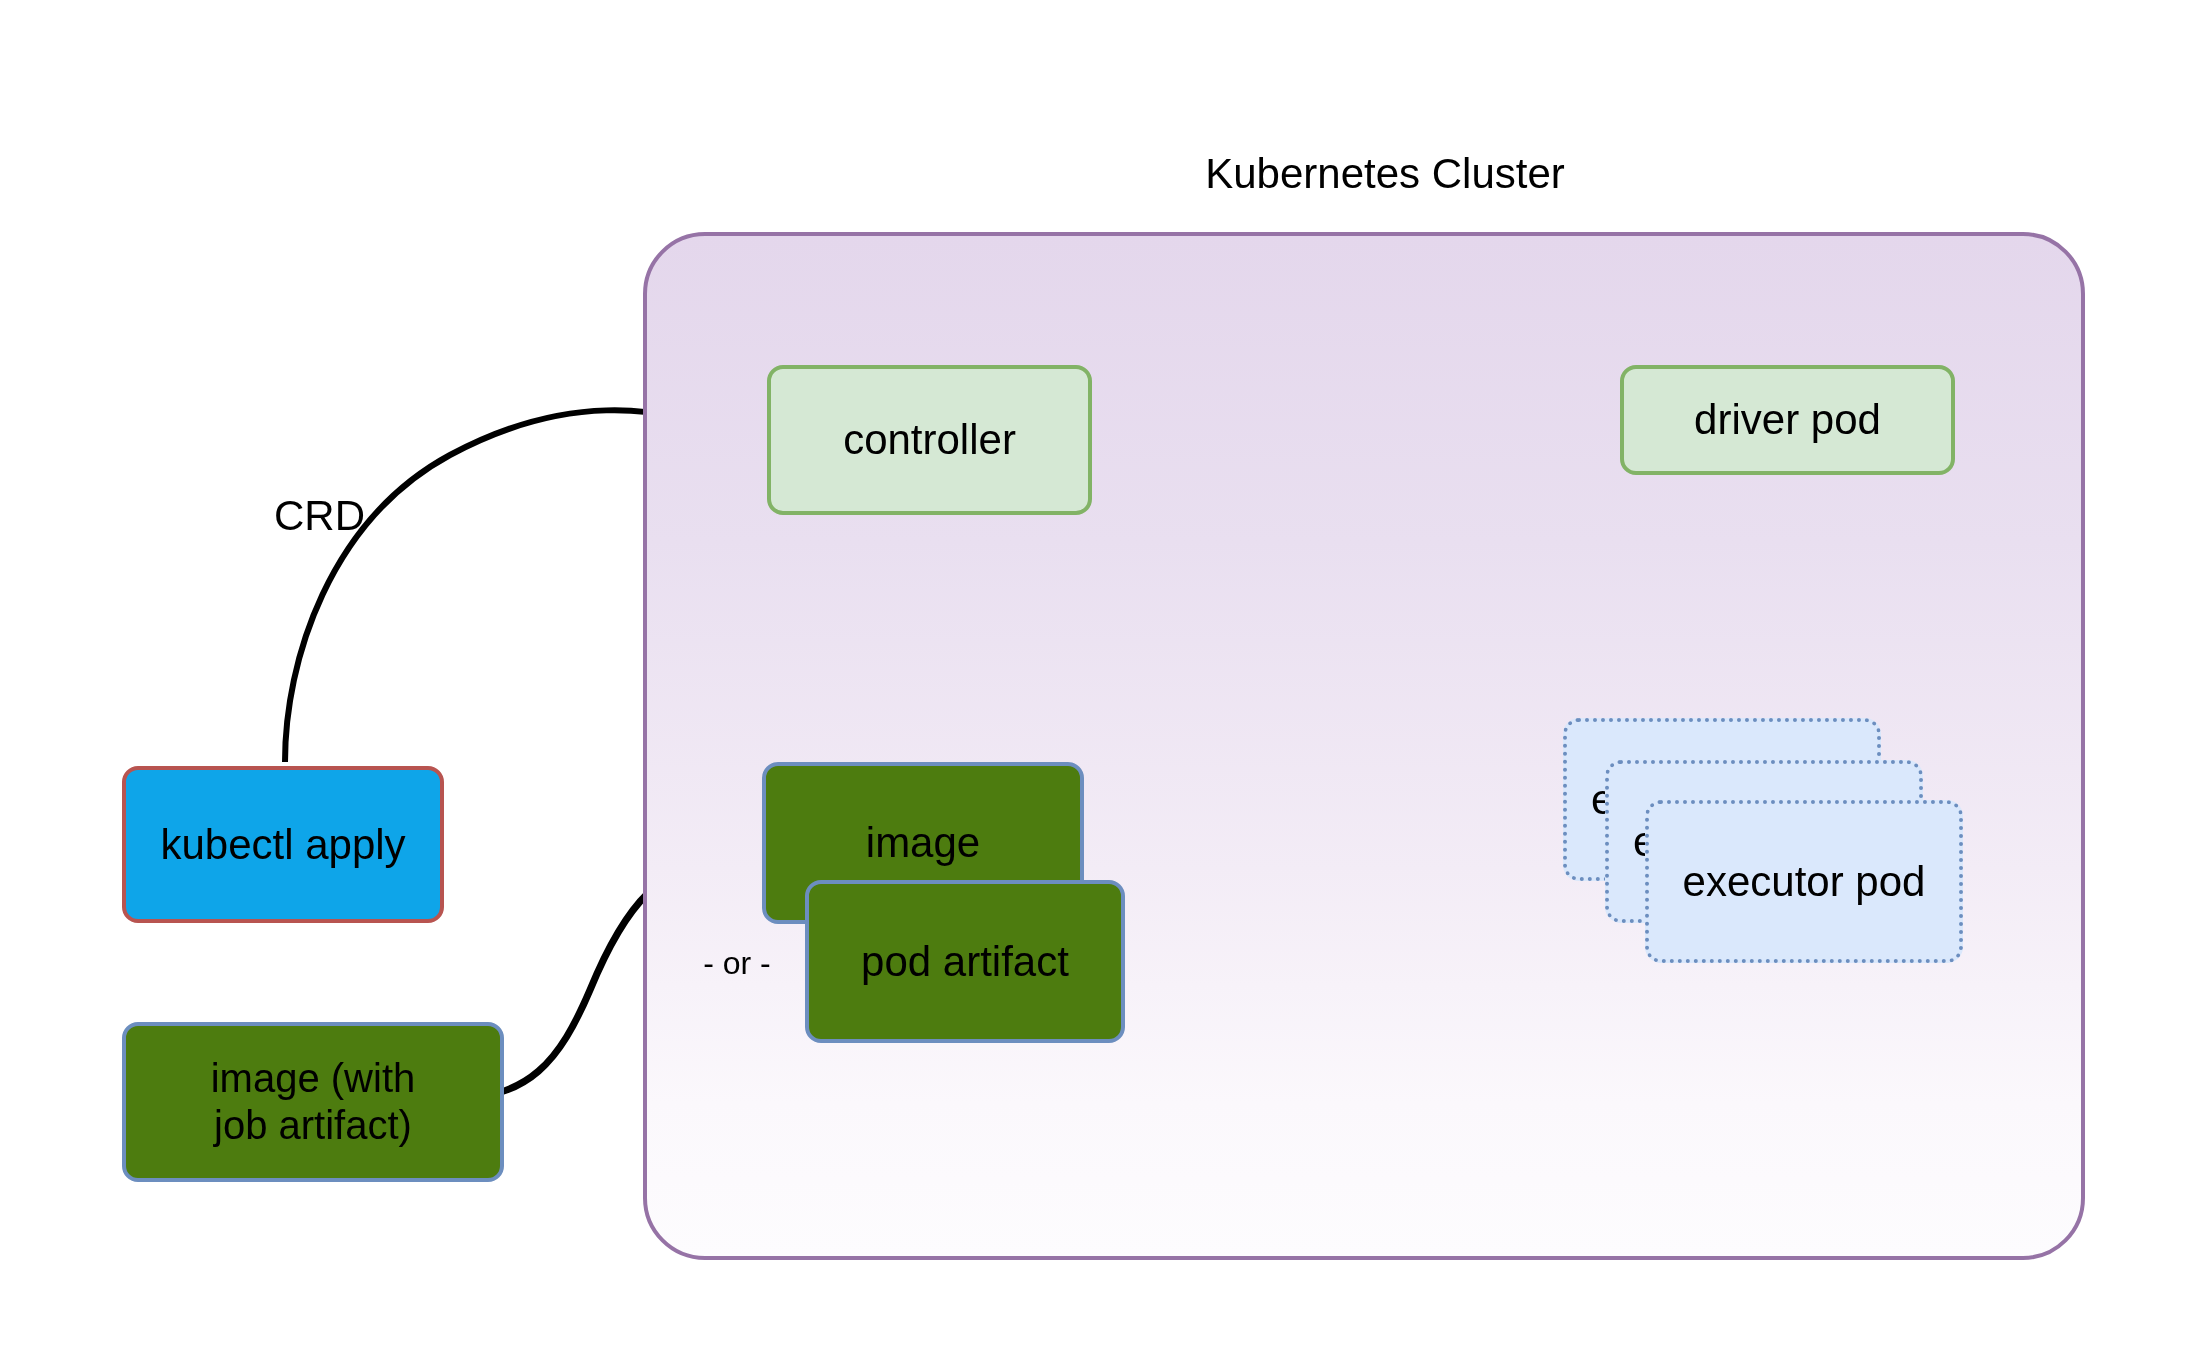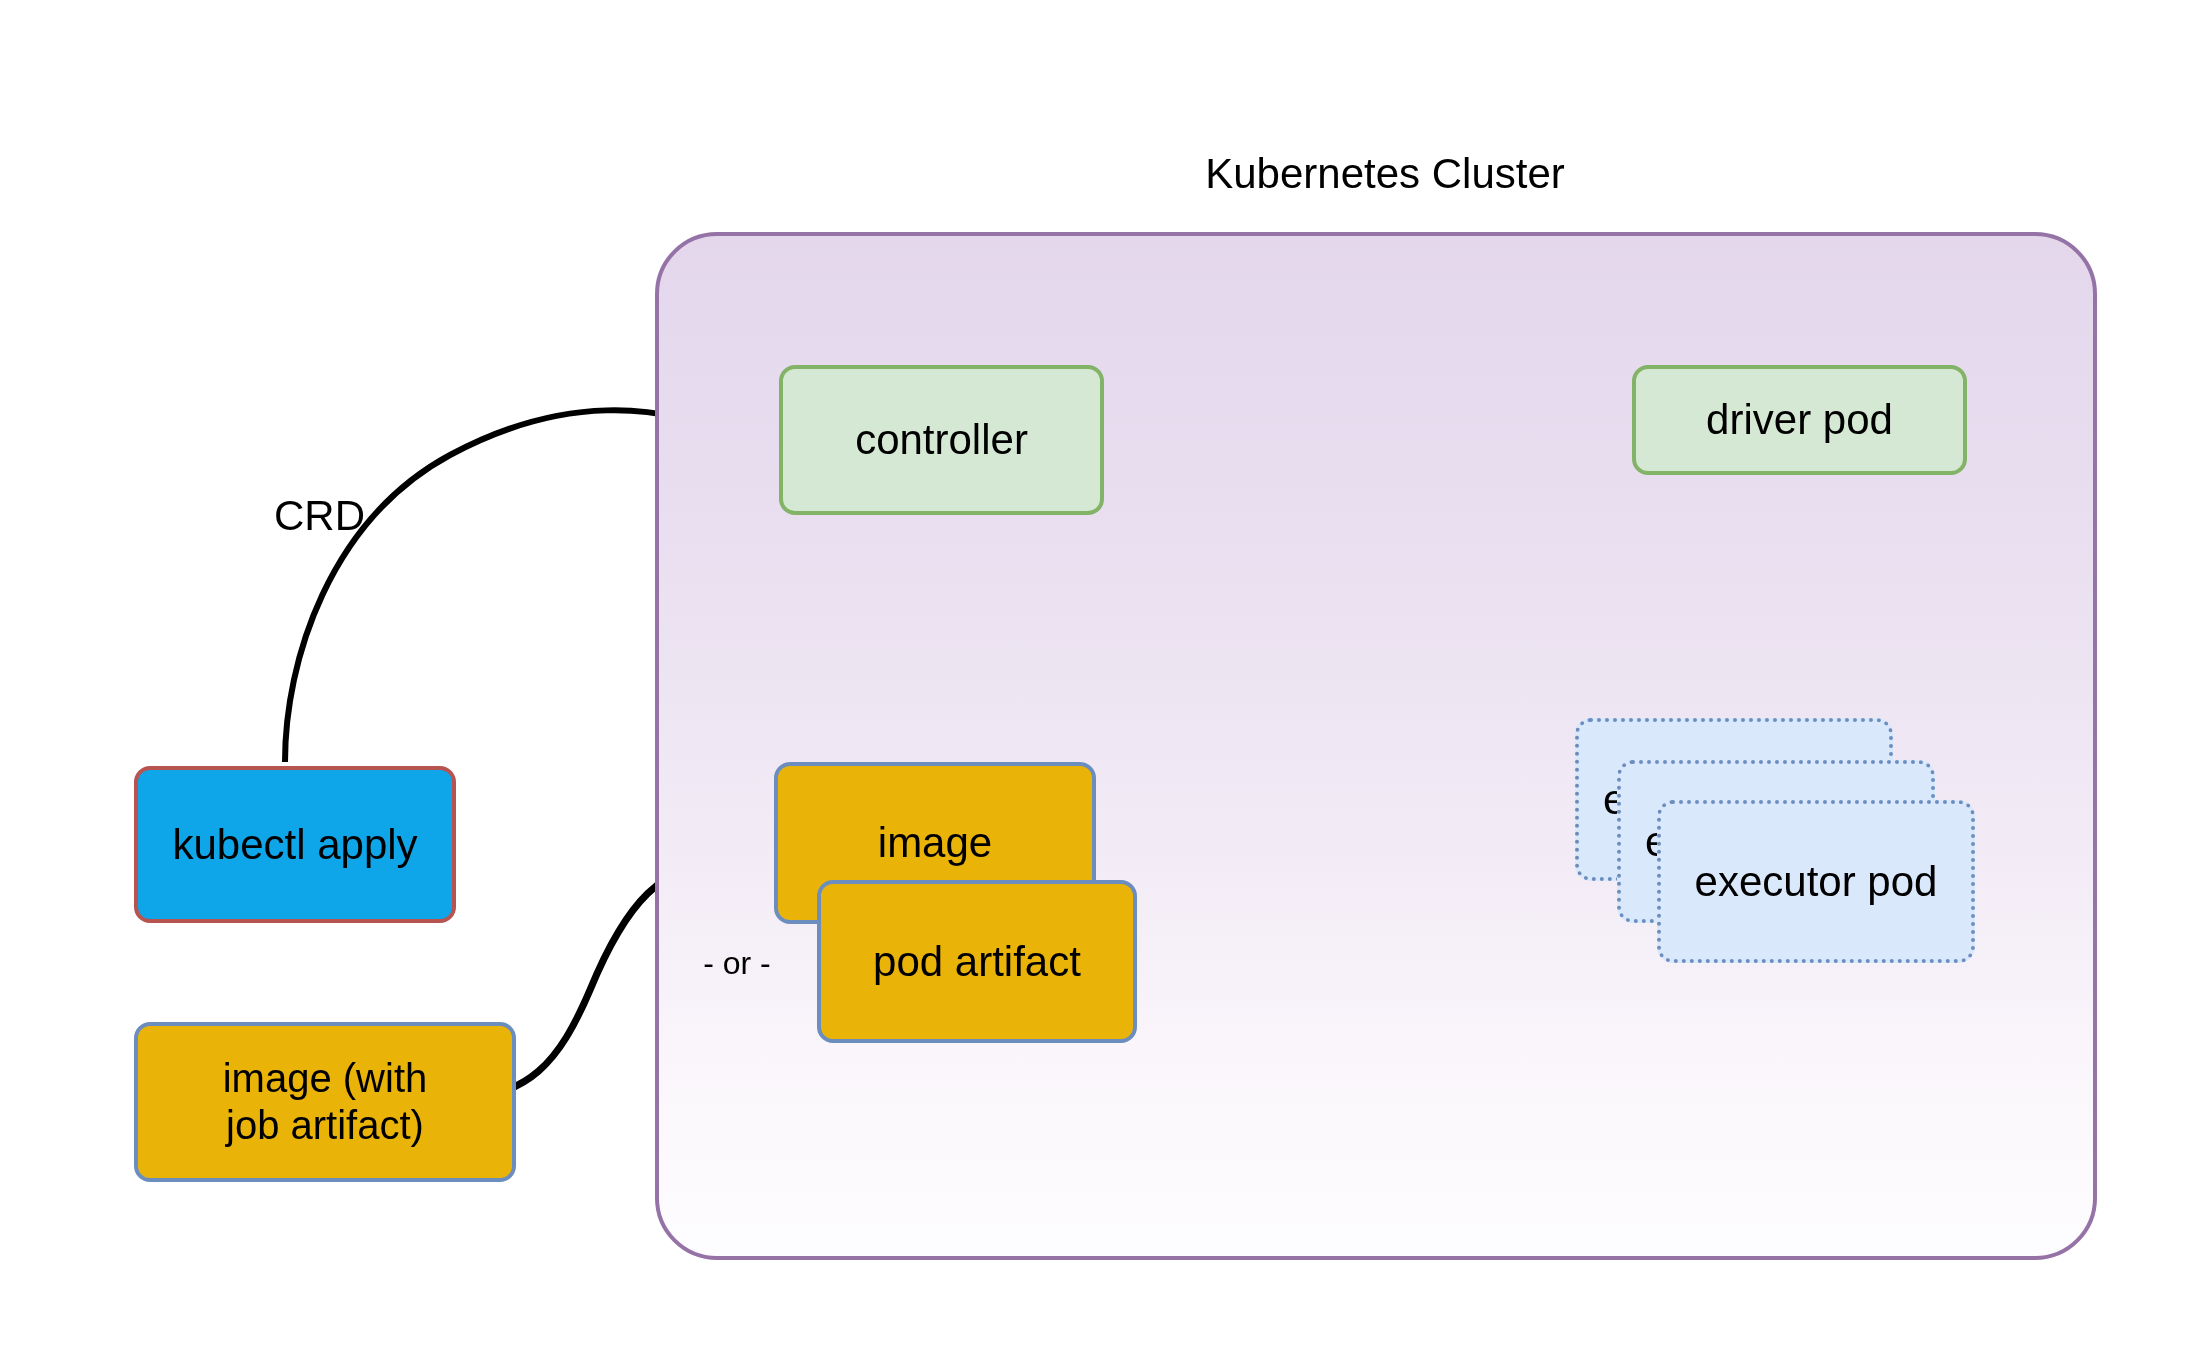--- a/index.html
+++ b/index.html
@@ -23,21 +23,20 @@
   }
   .node {
     position: absolute;
     box-sizing: border-box;
     display: flex;
     align-items: center;
     justify-content: center;
     text-align: center;
     line-height: 1.18;
     white-space: pre-line;
-    margin-left: 12px;
   }
   
   #cluster-box {
     left: 643px;
     top: 232px;
     width: 1442px;
     height: 1028px;
     border: 4px solid #9673a6;
     border-radius: 62px;
     background: linear-gradient(to bottom, #e4d7ec 0%, #e9dff0 30%, #f3ecf6 62%, #fbf8fc 85%, #fdfcfe 100%);
@@ -78,21 +77,21 @@
     font-size: 42px;
   }
   #node-kubectl-apply {
     left: 122px;
     top: 766px;
     width: 322px;
     height: 157px;
   }
   
   .blue {
-    background: #eab308;
+    background: #4d7c0f;
     border: 4px solid #6c8ebf;
     border-radius: 16px;
     font-size: 42px;
   }
   #node-image-artifact {
     left: 122px;
     top: 1022px;
     width: 382px;
     height: 160px;
     font-size: 40px;

